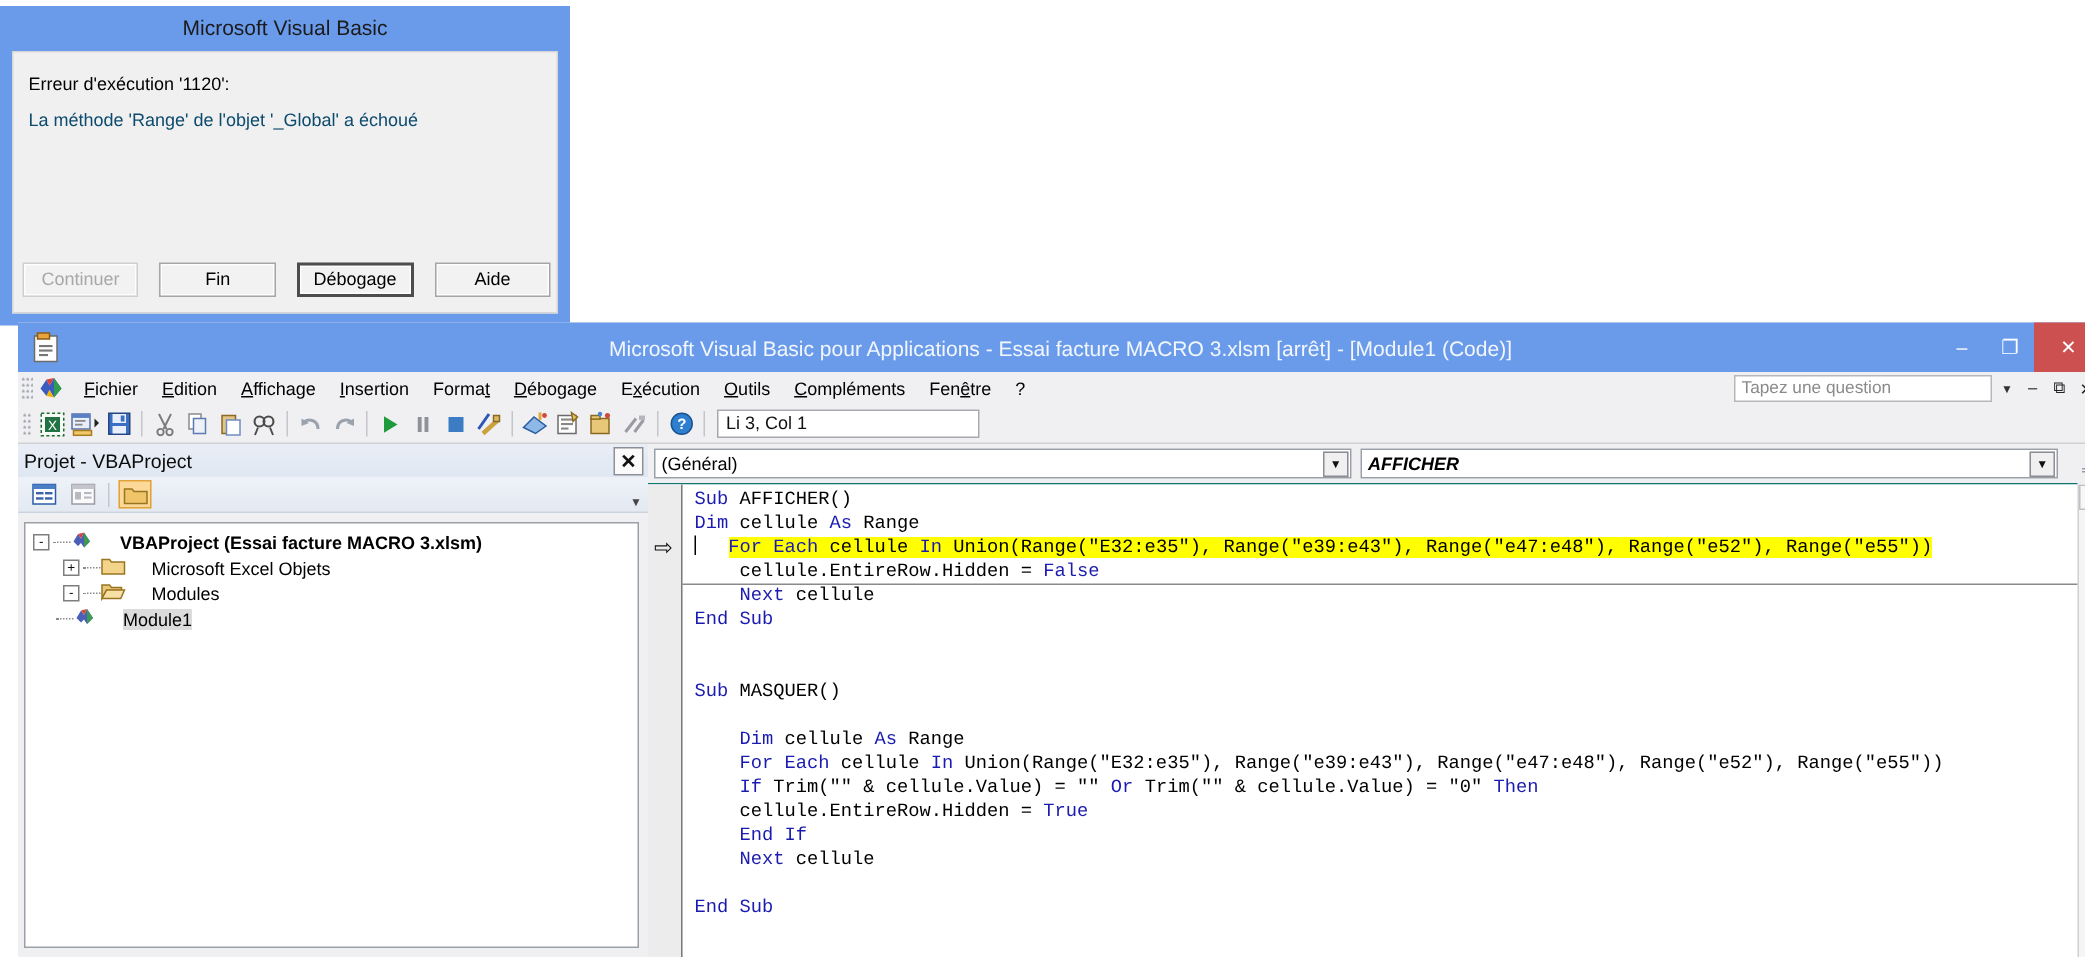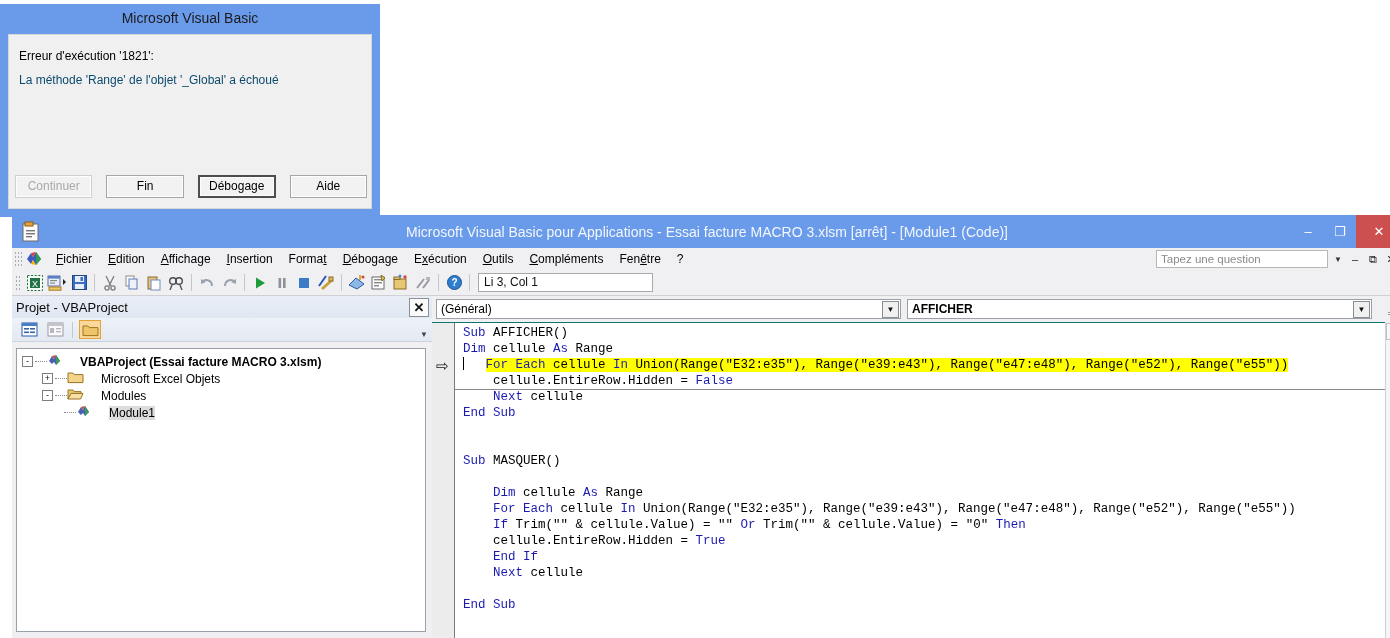--- a/index.html
+++ b/index.html
@@ -164,21 +164,21 @@
   .ddl {
     height: 20px; background:#ffffff; border:1px solid #9aa0a8;
     display:flex; align-items:center; font-size:12px; color:#000; padding-left:4px;
   }
   .ddl .arrow {
     margin-left:auto; width:17px; height:17px; margin-right:1px;
     background:#f0f0f0; border:1px solid #8c8c94;
     display:flex; align-items:center; justify-content:center; font-size:8px; color:#111;
   }
   #ddl-left { width: 465px; }
-  #ddl-right { width: 465px; }
+  #ddl-right { width: 465px; font-style: italic; }
 
   #code-area {
     position:absolute; left:0; right:0; top:27px; bottom:0;
     background:#ffffff; display:flex;
   }
   #code-margin {
     width: 23px; background:#ececec; border-right:1px solid #7a7a7a;
     position:relative; flex:0 0 23px;
   }
   #code-margin .arrow-marker {
@@ -219,21 +219,21 @@
   #left-strip { position:absolute; left:0; top:0; width:4px; height:342px; background:#6a9bea; }
 </style>
 </head>
 <body>
 
 <div id="root">
 
   <div id="error-dialog">
     <div class="dlg-title">Microsoft Visual Basic</div>
     <div class="dlg-body">
-      <div class="dlg-msg1">Erreur d'exécution '1821':</div>
+      <div class="dlg-msg1">Erreur d'exécution '1120':</div>
       <div class="dlg-msg2">La méthode 'Range' de l'objet '_Global' a échoué</div>
       <div class="dlg-buttons">
         <div class="dlg-btn disabled">Continuer</div>
         <div class="dlg-btn">Fin</div>
         <div class="dlg-btn default">Débogage</div>
         <div class="dlg-btn">Aide</div>
       </div>
     </div>
   </div>
 
@@ -490,21 +490,21 @@
             <span class="dots"></span>
             <span>
               <svg width="17" height="13" viewBox="0 0 17 13">
                   <path d="M1 2 h5 l1.3 1.6 H14 v2 H4 L1 11z" fill="#e8c87a" stroke="#9a7520"></path>
                   <path d="M4 5.4 H16 L13.5 11 H1z" fill="#f6e0a6" stroke="#9a7520"></path>
                 </svg>
             </span>
             <span class="lbl">Modules</span>
           </div>
 
-          <div class="tree-row" style="padding-left:47px;">
+          <div class="tree-row" style="padding-left:20px;">
             <span class="dots"></span>
             <span>
               <svg width="16" height="14" viewBox="0 0 16 14">
                   <path d="M2 8 L5 3 L7 6 L9 2 L13 8 L9 12 L7 9 L5 11 Z" fill="#4a5fb5"></path>
                   <path d="M9 2 L13 8 L9 12 Z" fill="#3c9a52"></path>
                   <path d="M5 3 L7 6 L9 2 Z" fill="#cc4a3c"></path>
                 </svg>
             </span>
             <span class="lbl sel">Module1</span>
           </div>

